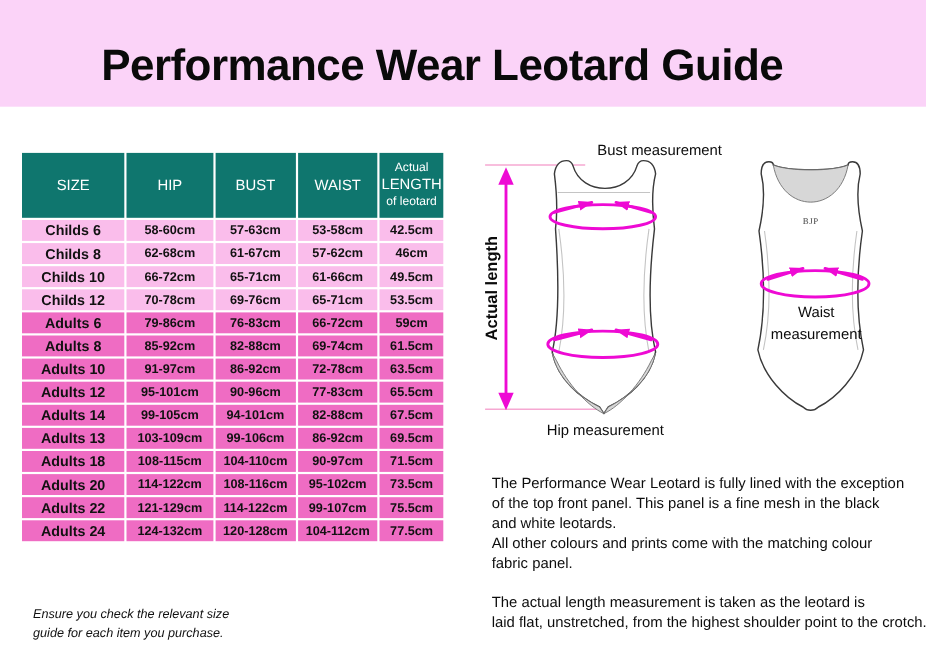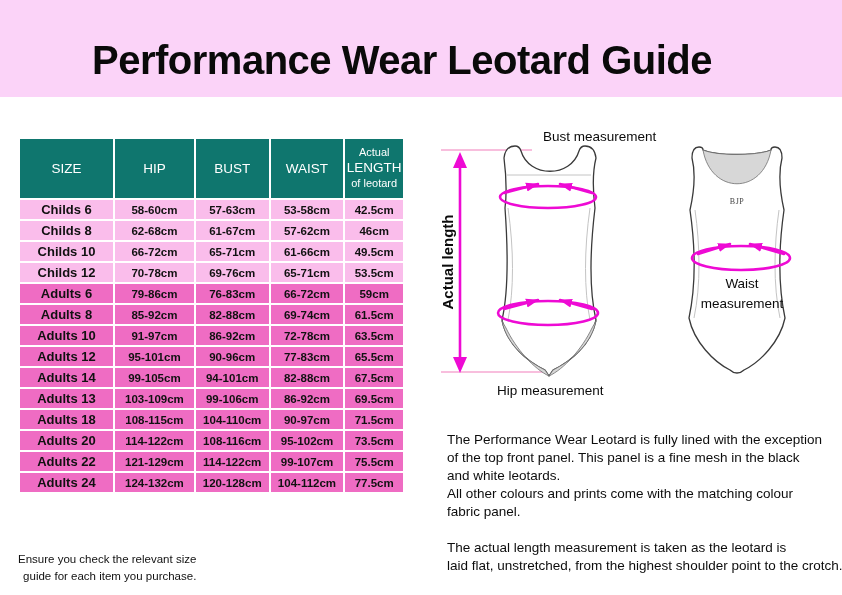--- a/index.html
+++ b/index.html
@@ -23,22 +23,22 @@
   .size-table th.len-th{font-size:11px;line-height:1.25;}
   .size-table th.len-th .big{font-size:13.5px;}
   .size-table th.len-th span{display:block;}
   .size-table td{height:19px;text-align:center;vertical-align:middle;
        font-size:11.5px;font-weight:700;color:#111;padding:0;}
   .size-table tr.childs td{background:var(--childs,#fabdeb);}
   .size-table tr.adults td{background:var(--adults,#ef6cc3);}
   .size-table td.size-cell{font-size:13px;}
 
   
-  .note{position:absolute;left:18px;top:551px;font-size:11.5px;
-        line-height:1.45;white-space:pre-line;color:#111;text-align:right;}
+  .note{position:absolute;left:30px;top:551px;font-size:11.5px;font-style:italic;
+        line-height:1.45;white-space:pre-line;color:#111;}
 
   
   .label{position:absolute;font-size:13.5px;color:#0b0b0b;}
   .bust-label{left:497px;top:129px;margin-left:46px;}
   .hip-label{left:497px;top:383px;}
   .waist-label{left:690px;top:274px;width:104px;text-align:center;line-height:1.45;}
   .actual-length{left:447px;top:262px;transform:translate(-50%,-50%) rotate(-90deg);
         white-space:nowrap;font-size:15px;font-weight:600;}
 
   .svgpos{position:absolute;}

